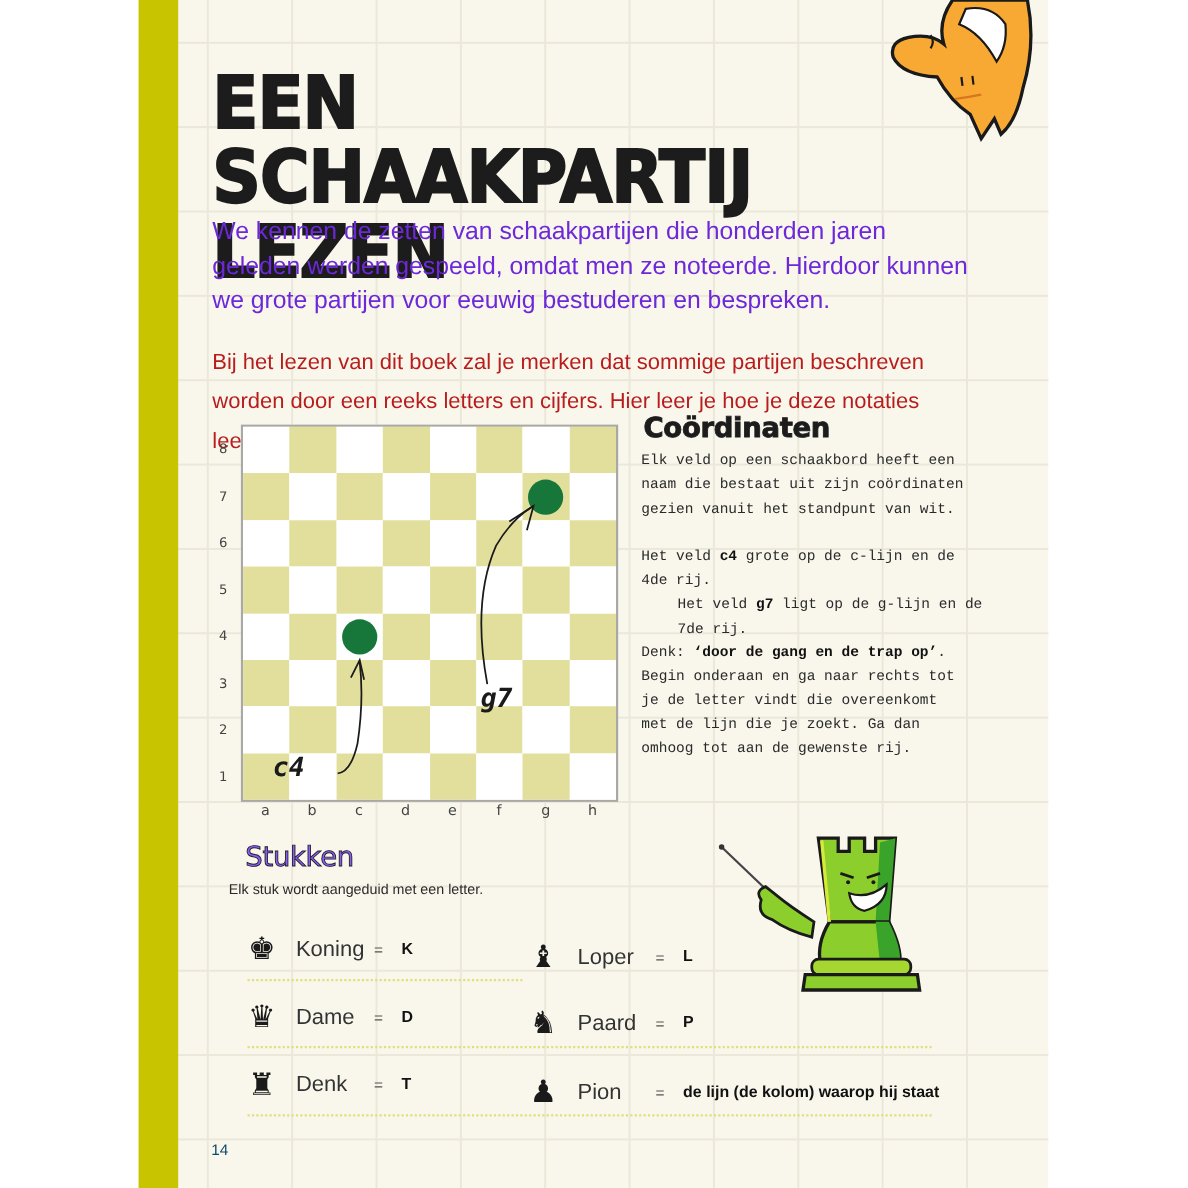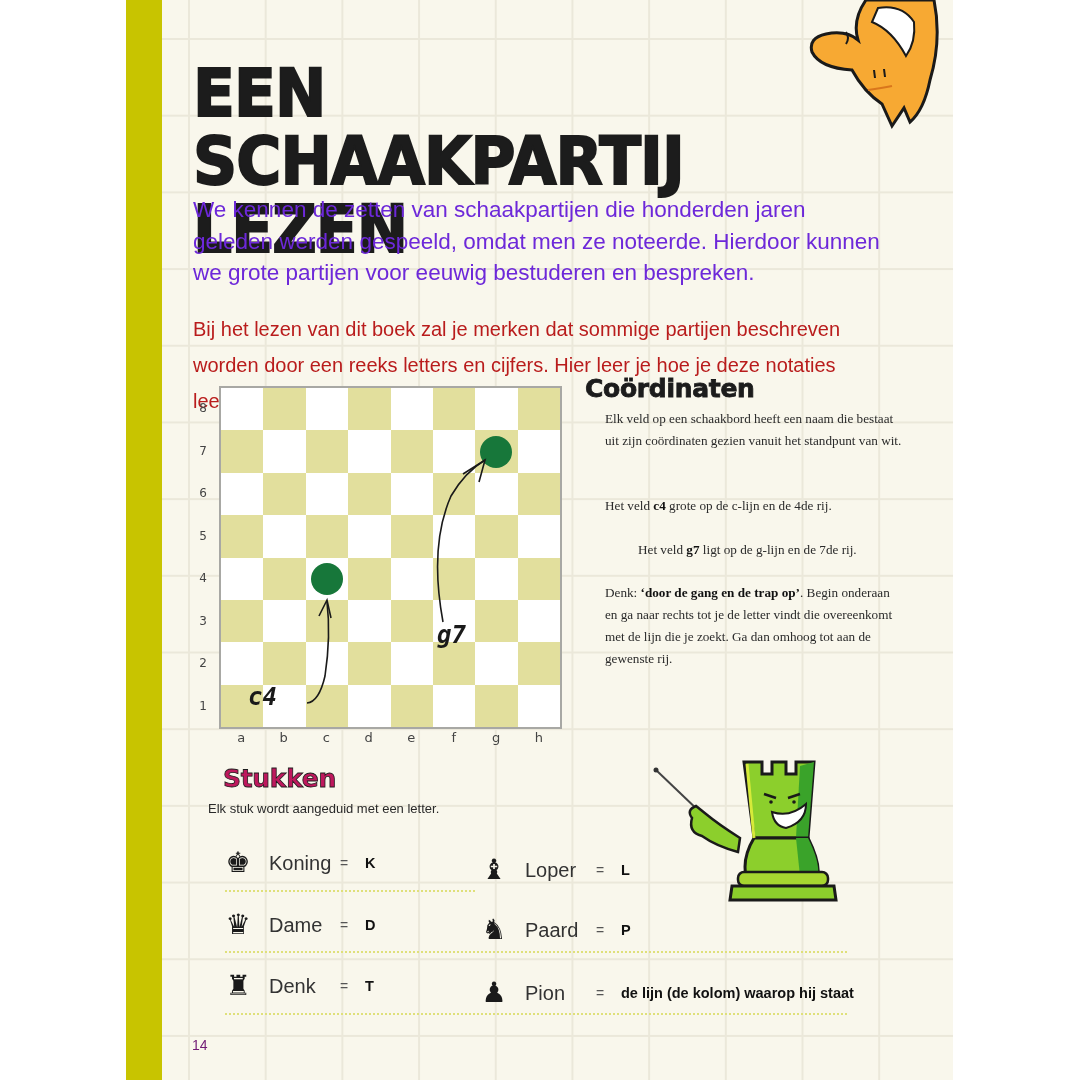--- a/index.html
+++ b/index.html
@@ -71,47 +71,47 @@
       font-size: 24px; color: #1a1a1a; font-style: italic;
     }
 
     
     .coord-title {
       position: absolute; left: 585px; top: 374px;
       font-family: "DejaVu Sans", sans-serif; font-weight: 900; font-size: 25px;
       color: #1c1c1c; -webkit-text-stroke: 0.8px #1c1c1c; letter-spacing: -0.3px;
     }
     .coord-text {
-      position: absolute; left: 605px; width: 300px;
-      font-family: Liberation Serif, serif; font-size: 13.2px; line-height: 22px; color: #2a2a2a;
+      position: absolute; left: 583px; width: 300px;
+      font-family: Liberation Mono, monospace; font-size: 13.2px; line-height: 22px; color: #2a2a2a;
     }
     .coord-text b { font-weight: bold; color: #111; }
 
     
     .stukken-title {
       position: absolute; left: 223px; top: 764px;
-      font-family: "DejaVu Sans", sans-serif; font-weight: 700; font-size: 25px;
-      color: #be185d; -webkit-text-stroke: 0.8px #1c1c1c; letter-spacing: -0.3px;
+      font-family: "DejaVu Sans", sans-serif; font-weight: 400; font-size: 25px;
+      color: #8b5cf6; -webkit-text-stroke: 0.8px #1c1c1c; letter-spacing: -0.3px;
     }
     .stukken-sub {
       position: absolute; left: 208px; top: 801px;
       font-family: "Liberation Sans", sans-serif; font-size: 13px; color: #2a2a2a;
     }
     .dotline {
       position: absolute; left: 225px; height: 0; border-top: 2px dotted #dfe07a;
     }
     .piece-row { position: absolute; display: flex; align-items: center; height: 36px; }
     .piece-icon { width: 30px; text-align: center; font-size: 28px; color: #1a1a1a; line-height: 36px; }
     .piece-name { margin-left: 16px; font-family: "Liberation Sans", sans-serif; font-size: 20px; color: #333; width: 62px; }
     .piece-eq { font-family: "Liberation Sans", sans-serif; font-size: 14px; color: #555; width: 26px; text-align: center; }
     .piece-letter { margin-left: 8px; font-family: "Liberation Sans", sans-serif; font-weight: bold; font-size: 14.5px; color: #111; }
 
     .page-number {
       position: absolute; left: 192px; top: 1037px;
-      font-family: "Liberation Sans", sans-serif; font-size: 14px; color: #701a75;
+      font-family: "Liberation Sans", sans-serif; font-size: 14px; color: #0c4a6e;
     }
 
     .mascot-orange { position: absolute; left: 806px; top: 0; width: 135px; height: 130px; }
     .mascot-rook { position: absolute; left: 650px; top: 752px; width: 200px; height: 160px; }
   </style>
 </head>
 <body>
 
 <div class="page"></div>
 <div class="side-bar"></div>

